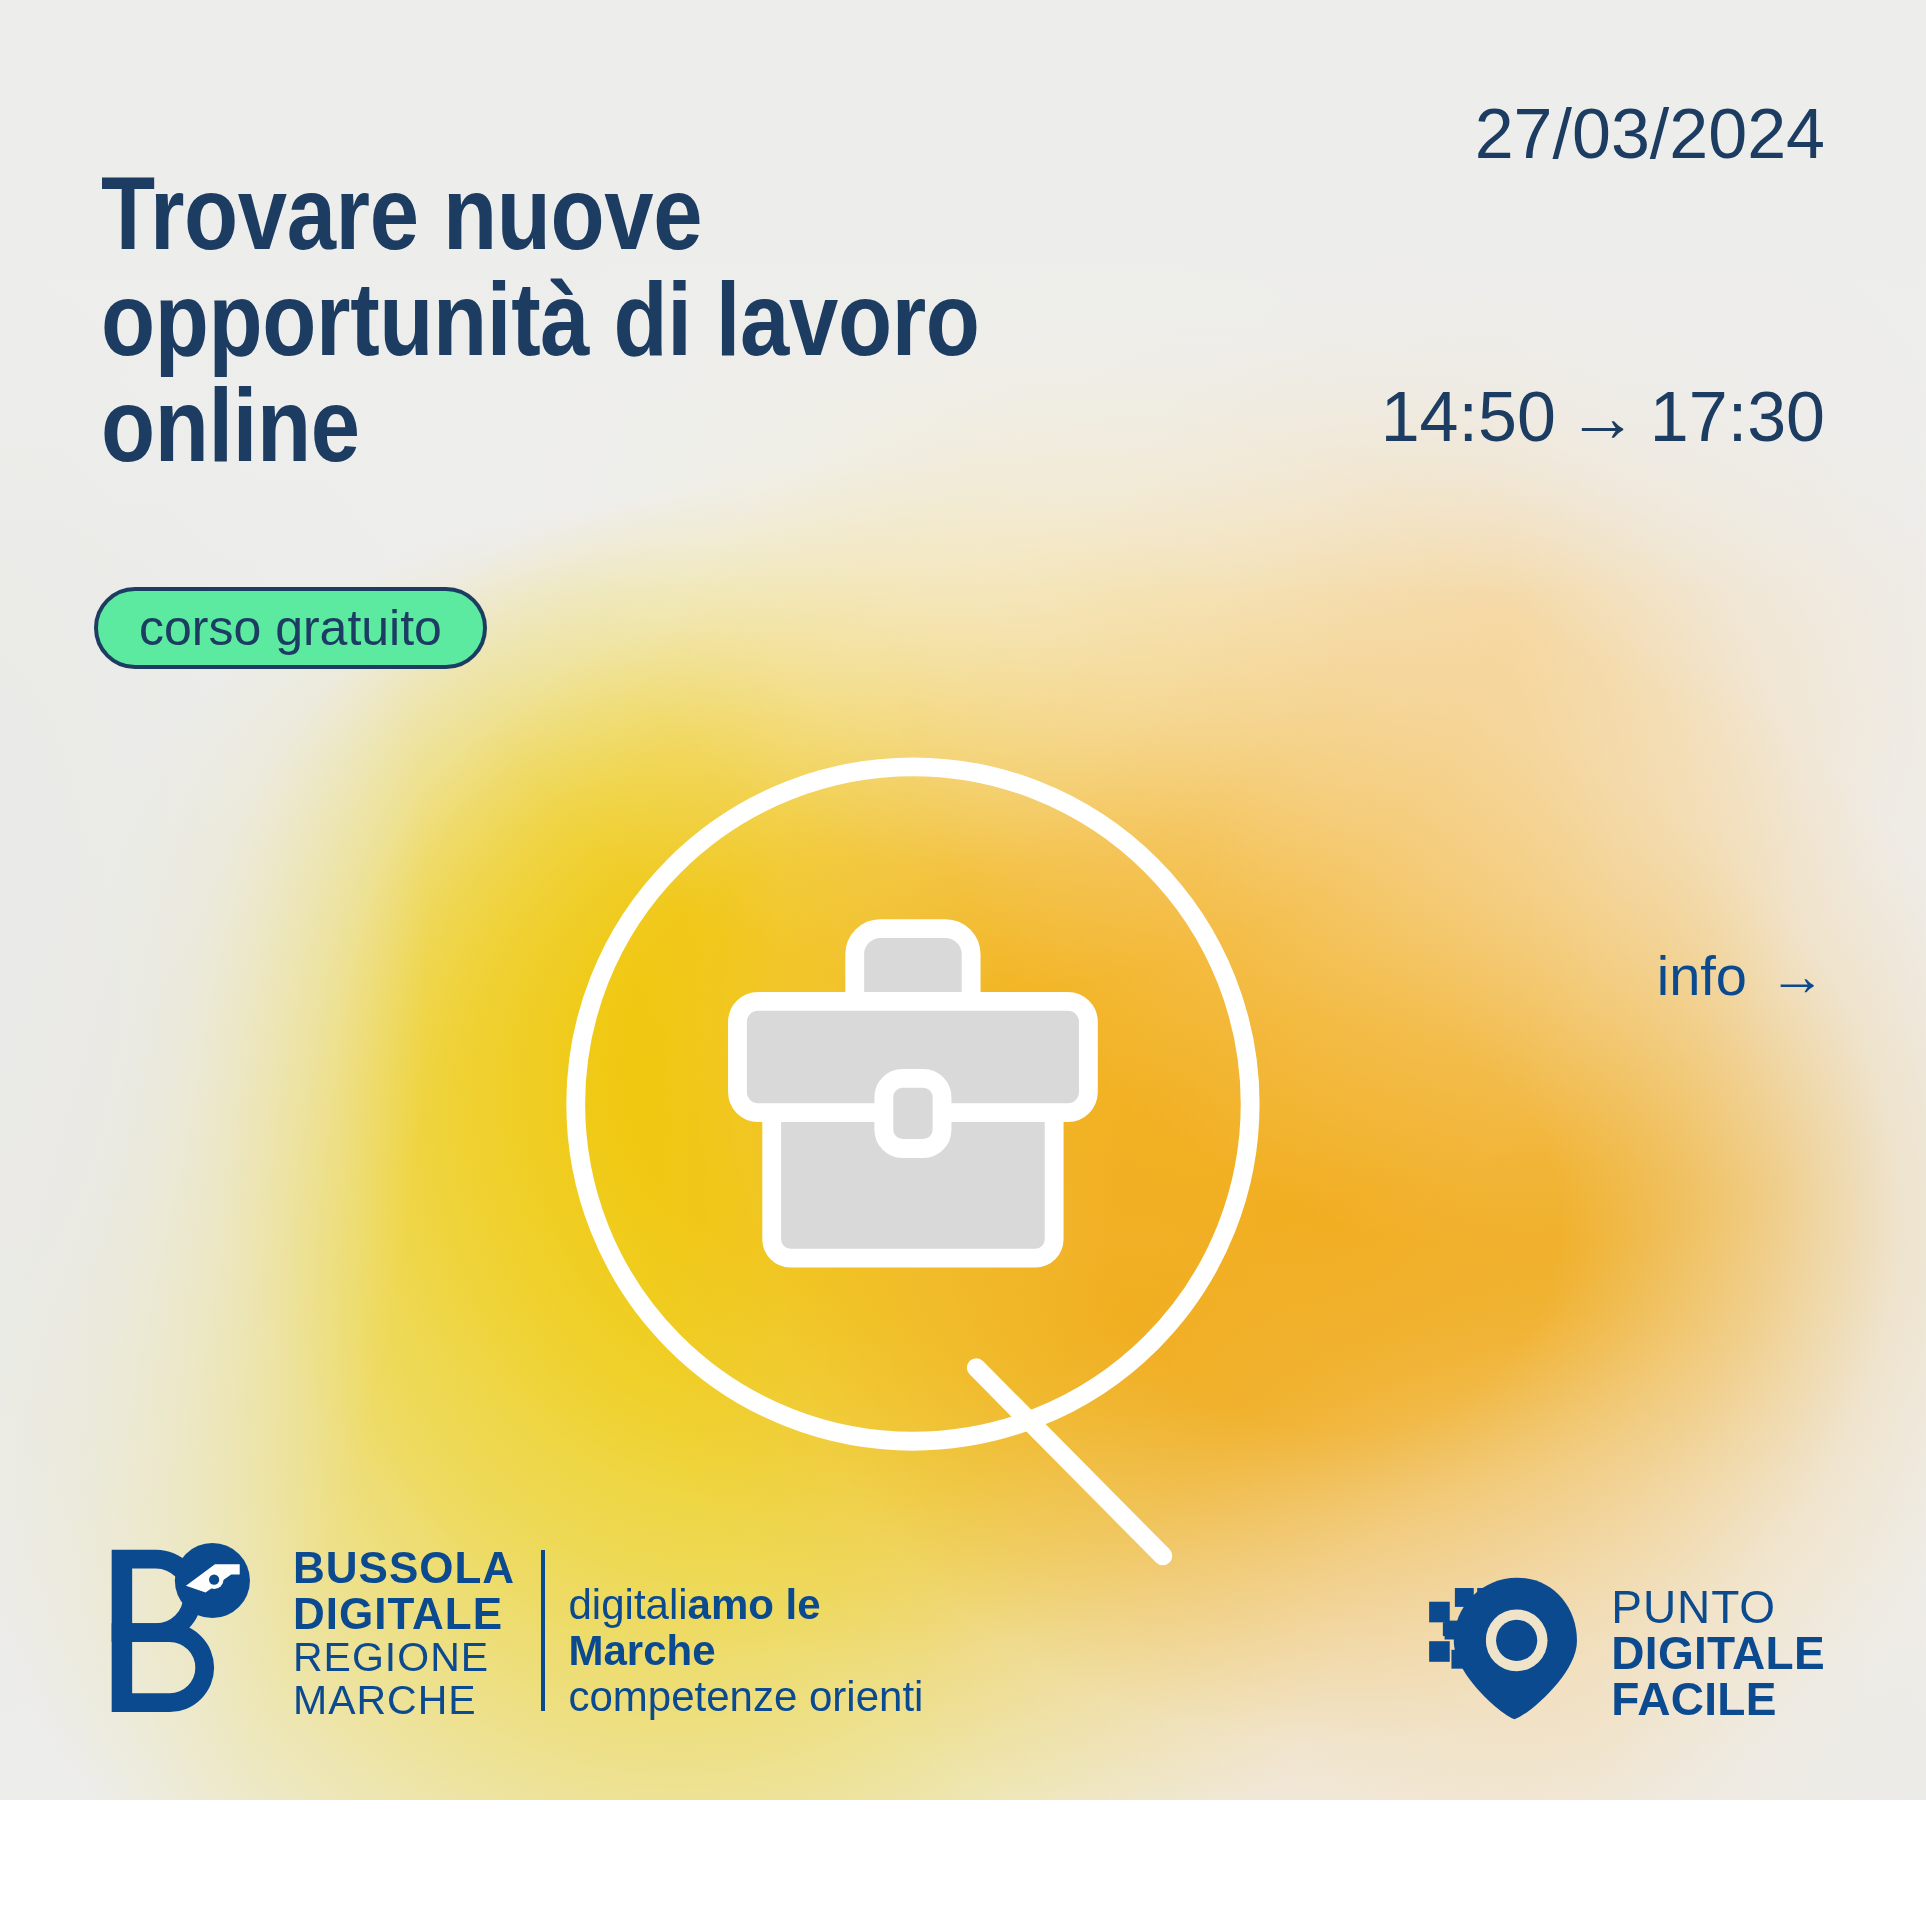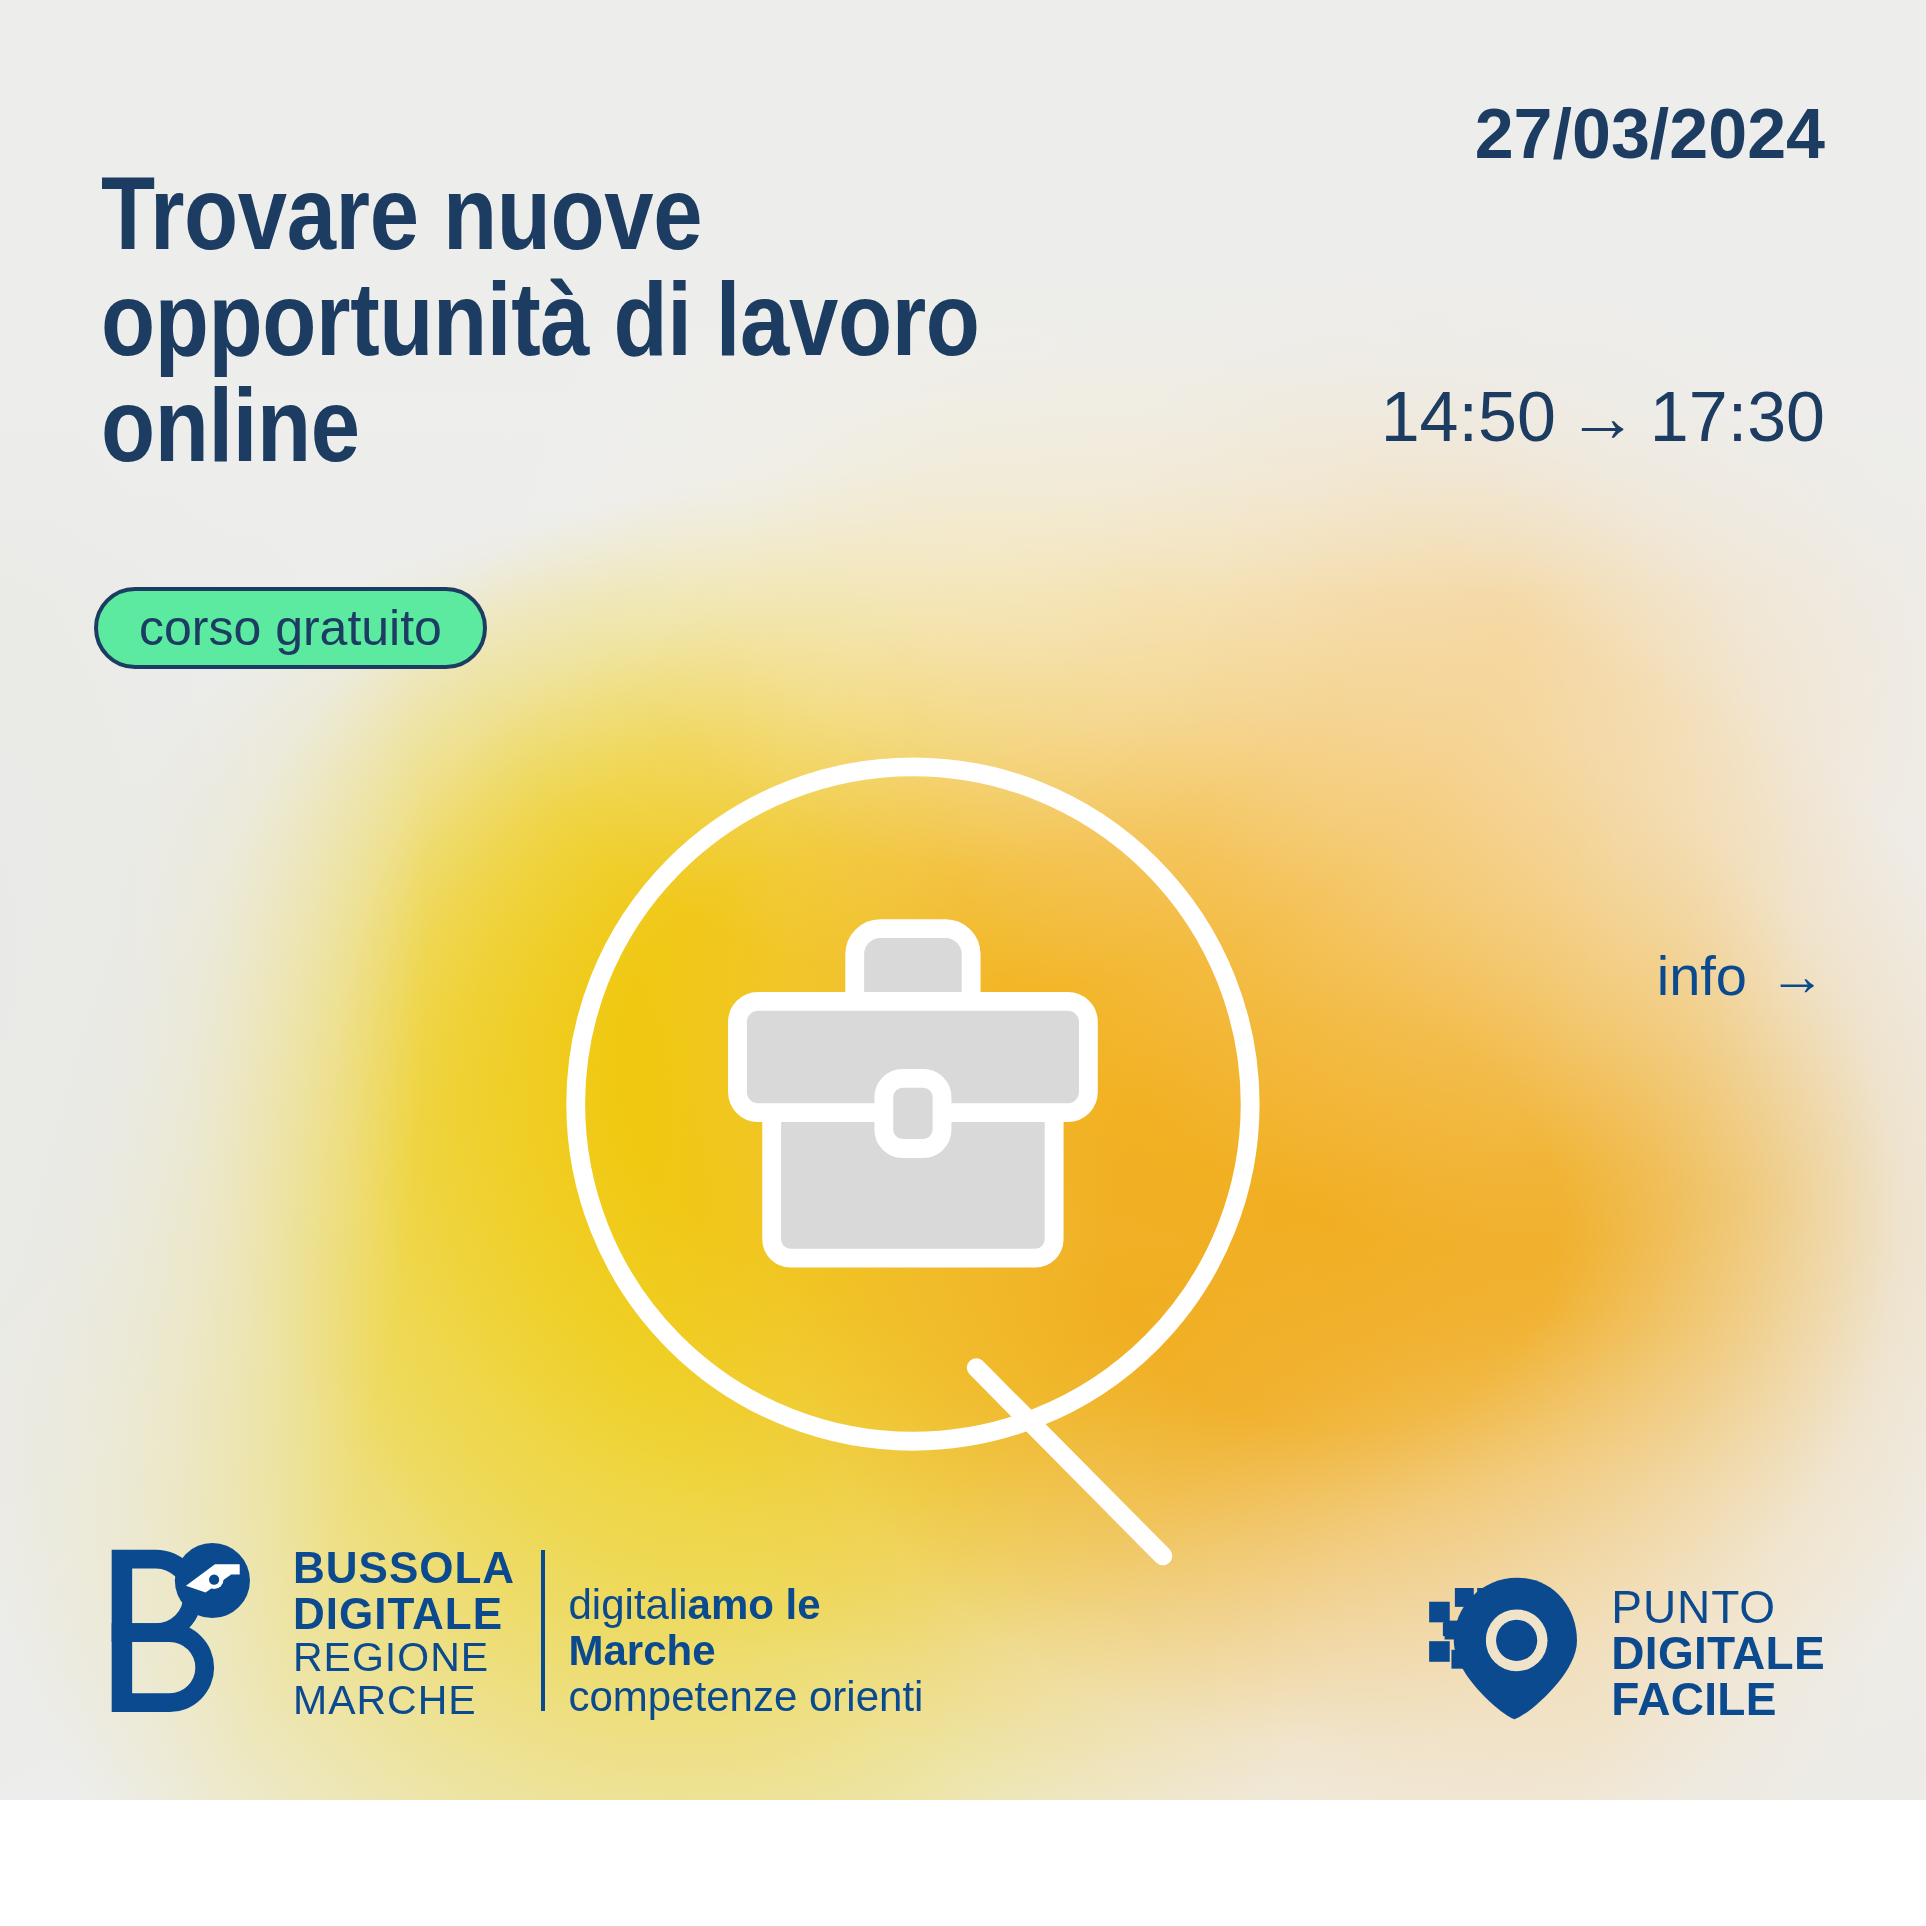--- a/index.html
+++ b/index.html
@@ -131,21 +131,21 @@
     transform-origin: left top;
     white-space: pre-line;
   }
 
   .date {
     position: absolute;
     right: 101px;
     top: 94px;
     color: #1d3c61;
     font-size: 70px;
-    font-weight: 700;
+    font-weight: 400;
     letter-spacing: 0px;
     text-align: right;
     white-space: nowrap;
   }
 
   .time {
     position: absolute;
     right: 101px;
     top: 377px;
     color: #1d3c61;

